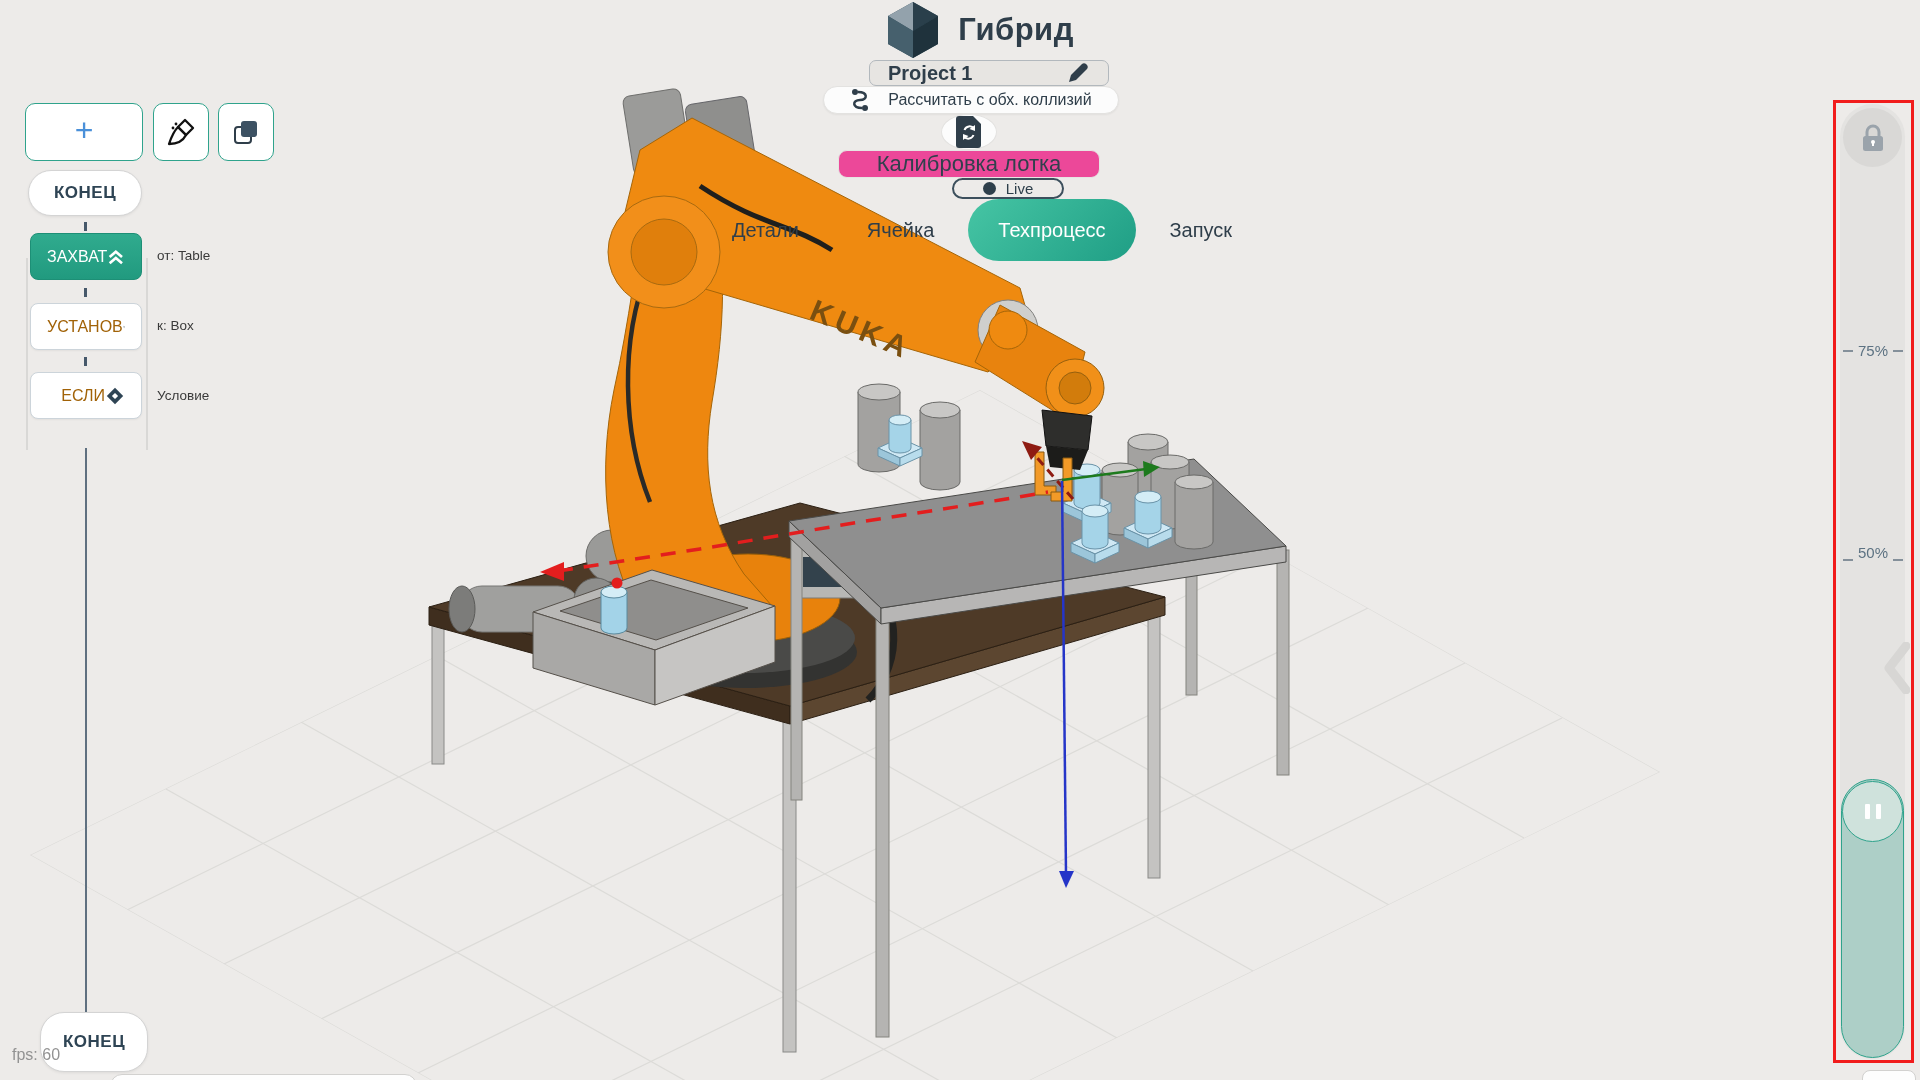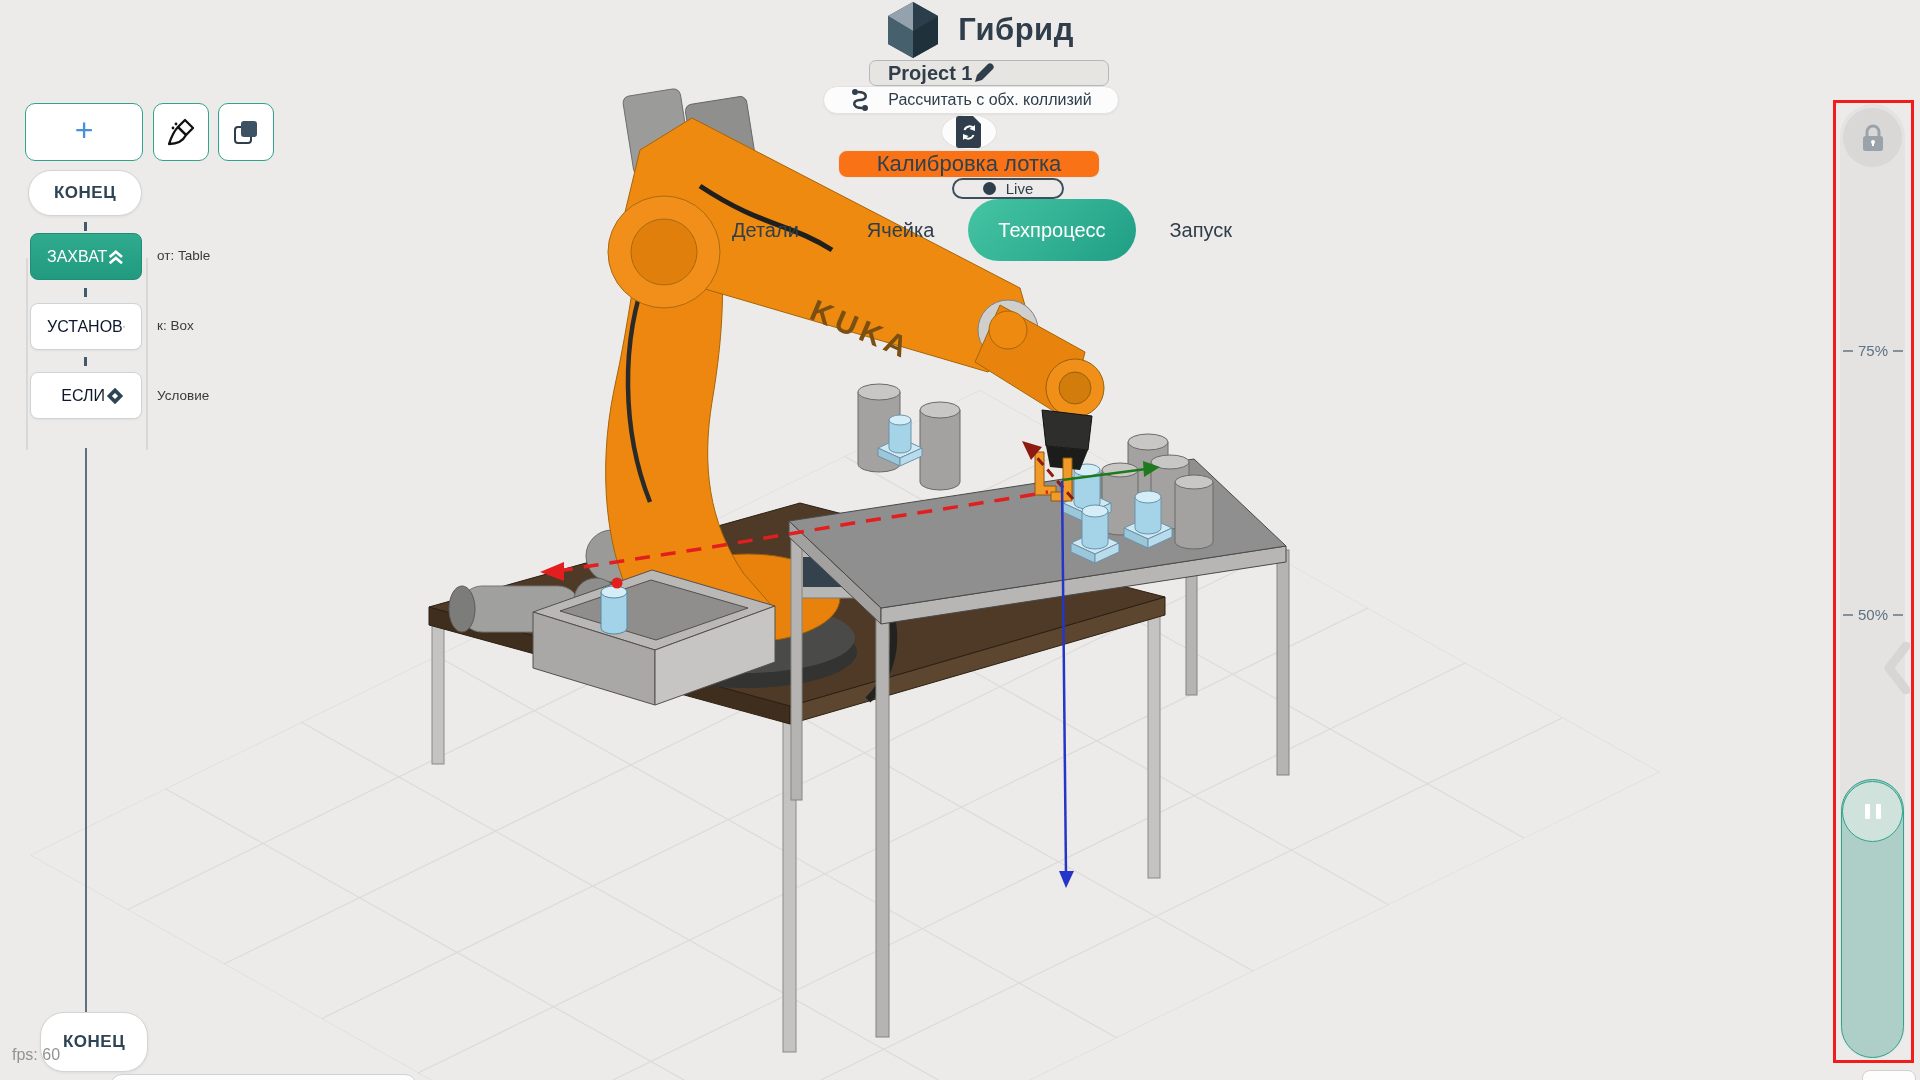--- a/index.html
+++ b/index.html
@@ -6,30 +6,30 @@
   html,body { width:1920px; height:1080px; overflow:hidden; background:#edebe9;
               font-family:"Liberation Sans", sans-serif; color:#2e4150; }
 
   
   #header { position:absolute; left:0; top:0; width:1920px; height:96px;
             display:flex; align-items:center;flex-direction:column; }
   .logo { display:flex; align-items:center; gap:16px; margin-left:38px; }
   .logo-text { font-size:31px; font-weight:bold; color:#2f3e4a; letter-spacing:.5px; }
   .project-box { margin-left:58px; width:240px; height:58px; background:#e7e5e2;
       border:1px solid #b2b8bd; border-radius:7px; display:flex; align-items:center;
-      justify-content:flex-start; padding:0 18px; }
+      justify-content:space-between; padding:0 18px; }
   .project-name { font-size:20px; font-weight:bold; color:#2f3e4a; }
   .calc-btn { margin-left:22px; height:56px; background:#fcfcfc; border:1px solid #e3e2e0;
       border-radius:28px; display:flex; align-items:center; gap:12px; padding:0 26px;
       box-shadow:0 1px 2px rgba(0,0,0,.05); cursor:pointer; }
   .calc-btn span { font-size:16px; color:#2f3e4a; }
   .round-btn { margin-left:18px; width:56px; height:56px; border-radius:50%;
       background:#fcfcfc; border:1px solid #e3e2e0; display:flex; align-items:center;
       justify-content:center; cursor:pointer; }
-  .program-box { margin-left:18px; width:262px; height:58px; background:#f97316;
+  .program-box { margin-left:18px; width:262px; height:58px; background:#ec4899;
       border:1px solid #e6e5e3; border-radius:9px; display:flex; align-items:center;
       justify-content:center; font-size:22px; color:#31404d; }
   .live-pill { margin-left:96px; width:112px; height:62px; border:2px solid #3c4f5c;
       border-radius:32px; display:flex; align-items:center; justify-content:center;
       gap:10px; cursor:pointer; }
   .live-dot { width:13px; height:13px; border-radius:50%; background:#2e3f4b; }
   .live-label { font-size:15px; color:#2e3f4b; }
   .nav { display:flex; align-items:center; margin-left:44px; gap:0; }
   .nav-item { font-size:20px; color:#2f3e4a; padding:0 34px; height:62px;
       display:flex; align-items:center; cursor:pointer; white-space:nowrap; }
@@ -52,41 +52,41 @@
       box-shadow:0 1px 3px rgba(0,0,0,.07); cursor:pointer; }
   #node-start { left:28px; top:170px; width:114px; height:46px; }
   #node-end   { left:40px; top:1012px; width:108px; height:60px; }
   .lane-line { position:absolute; width:1.5px; background:#d9d8d6; top:258px; height:192px; }
   .tick { position:absolute; left:84px; width:3px; height:9px; background:#46586a; }
   .block { position:absolute; left:30px; width:112px; height:47px; border-radius:8px;
       display:flex; align-items:center; justify-content:flex-end; padding:0 16px;
       font-size:16px; font-weight:500; cursor:pointer; }
   .block.teal { background:linear-gradient(180deg,#30ab8e,#219a7f); color:#fff;
       border:1px solid #1d8f76; }
-  .block.white { background:#fff; border:1px solid #ccd4da; color:#0f172a;
+  .block.white { background:#fff; border:1px solid #ccd4da; color:#a16207;
       box-shadow:0 1px 2px rgba(0,0,0,.05); }
   .block-note { position:absolute; left:157px; font-size:13.5px; color:#3a3a3a; }
   #conn-line { position:absolute; left:85px; top:448px; width:2px; height:564px; background:#5f7080; }
   #fps { position:absolute; left:12px; top:1046px; font-size:16px; color:#929292; }
   .partial-box { position:absolute; background:#fdfdfd; border:1px solid #d2d1cf; }
   #partial-left  { left:110px; top:1074px; width:307px; height:30px; border-radius:12px; }
   #partial-right { left:1862px; top:1070px; width:54px; height:30px; border-radius:8px; }
 
   
   #red-frame { position:absolute; left:1833px; top:100px; width:81px; height:963px;
       border:3px solid #f11c1c; }
   #speed-track { position:absolute; left:1840px; top:104px; width:65px; height:955px;
       background:#e4e3e1; border-radius:33px; }
   #lock-circle { position:absolute; left:1843px; top:108px; width:59px; height:59px;
       border-radius:50%; background:#d9d8d6; display:flex; align-items:center;
       justify-content:center; cursor:pointer; }
   .tick-label { position:absolute; left:1838px; width:70px; display:flex;
       align-items:center; justify-content:center; gap:5px; color:#5c7282; font-size:15px; }
   .tick-label i { display:block; width:10px; height:2px; background:#84909a; }
-  #tick-75 { top:342px; } #tick-50 { top:606px; }
+  #tick-75 { top:342px; } #tick-50 { top:544px;align-items:flex-end; }
   #panel-chevron { position:absolute; left:1884px; top:642px; cursor:pointer; }
   #speed-fill { position:absolute; left:1841px; top:779px; width:63px; height:279px;
       background:rgba(47,163,140,.30); border:1.5px solid #2fa38c; border-radius:32px;
       cursor:pointer; }
   #pause-btn { position:absolute; left:1842px; top:781px; width:61px; height:61px;
       border-radius:50%; background:#cfe2dc; border:1.5px solid #2fa38c;
       display:flex; align-items:center; justify-content:center; gap:6px; cursor:pointer; }
   #pause-btn i { display:block; width:5px; height:15px; background:#fff; border-radius:1px; }
 
   #scene { position:absolute; left:0; top:0; width:1920px; height:1080px; }

